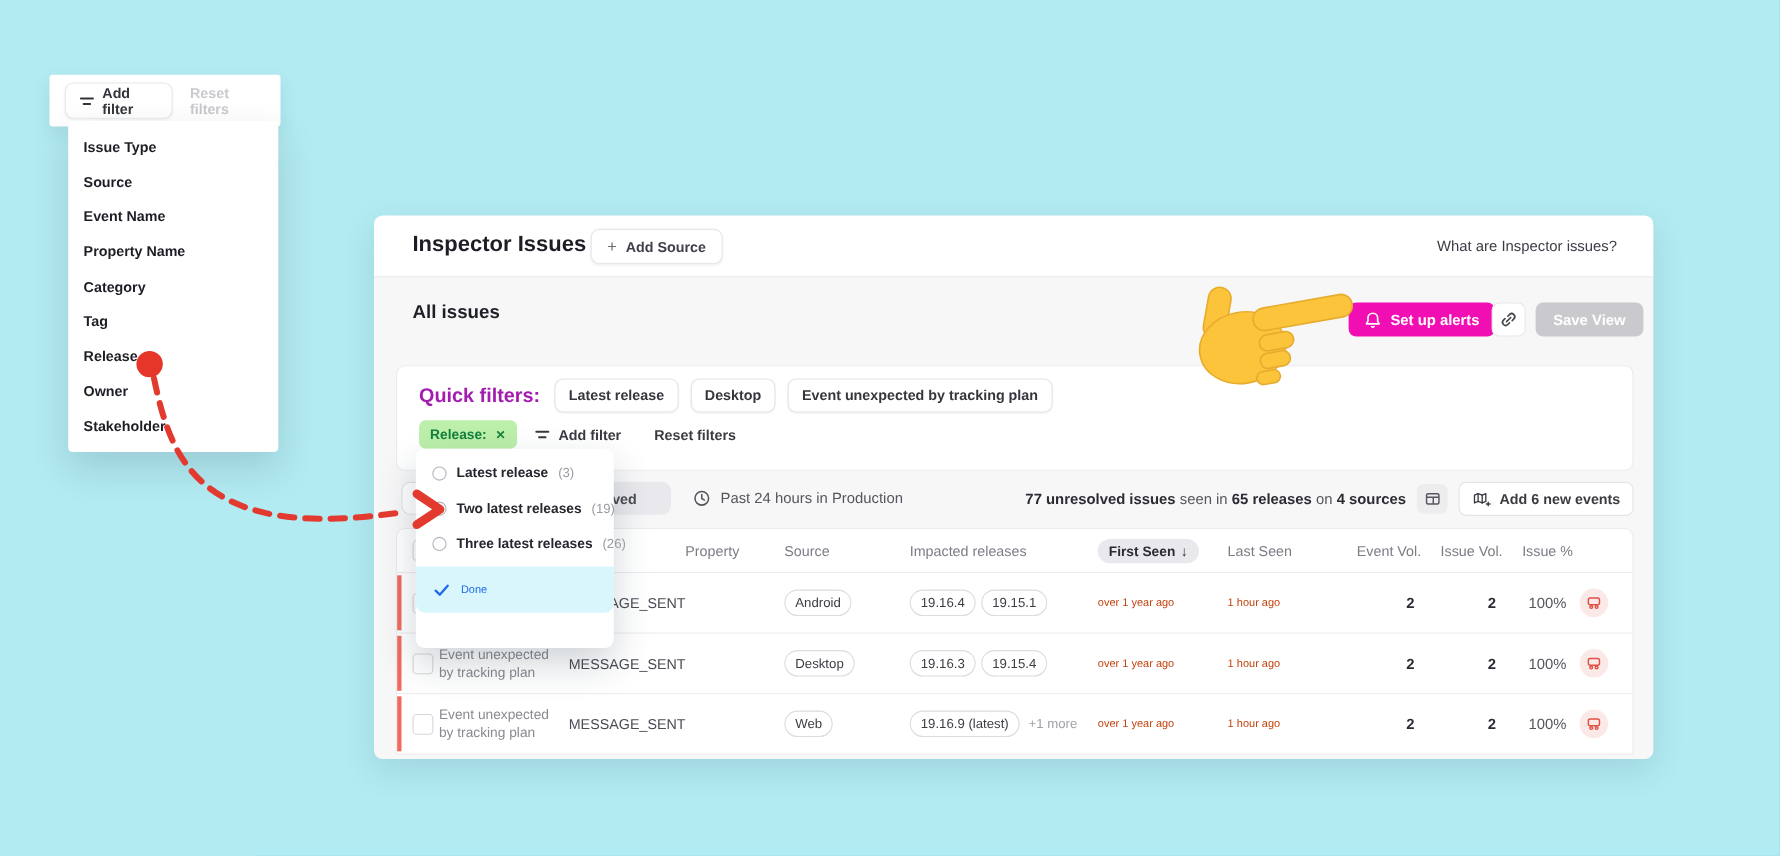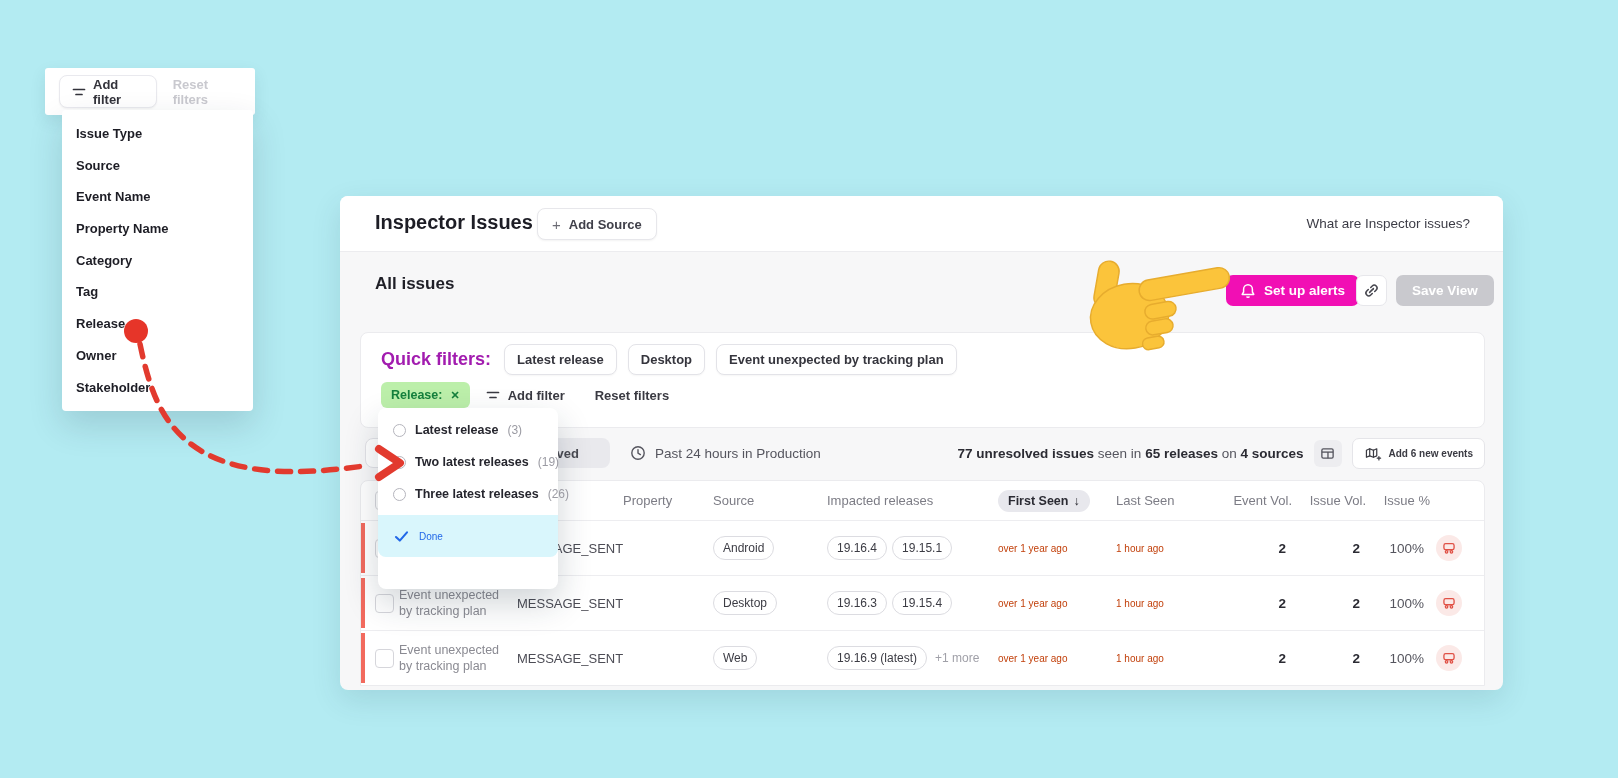--- a/index.html
+++ b/index.html
@@ -54,28 +54,28 @@
   .release-chip .x{font-size:11px;}
   .inline-add-filter{display:inline-flex;align-items:center;gap:8px;margin-left:16px;font-size:13px;font-weight:bold;color:#3a3a42;cursor:pointer;}
   .inline-reset{margin-left:30px;}
 
   
   .status-row{position:absolute;left:20px;top:242px;width:1125px;height:30px;display:flex;align-items:center;}
   .tab-pill{height:30px;display:inline-flex;align-items:center;border-radius:8px;font-size:13px;font-weight:bold;
     color:#3a3a42;box-sizing:border-box;cursor:pointer;}
   .tab-unresolved{width:115px;margin-left:5px;background:#fff;border:1px solid #e2e2e7;padding:0 12px;}
   .tab-resolved{width:120px;margin-left:10px;background:#e9e9ed;justify-content:center;color:#4a4a52;}
-  .time-group{display:inline-flex;align-items:center;gap:9px;margin-left:20px;font-size:13.5px;color:#55555e;}
+  .time-group{display:inline-flex;align-items:flex-start;gap:9px;margin-left:20px;font-size:13.5px;color:#55555e;}
   .spacer{flex:1;}
   .summary{font-size:13.5px;color:#55555e;white-space:nowrap;}
   .summary b{color:#2b2b33;}
   .table-view-btn{width:28px;height:27px;margin-left:10px;background:#ededf0;border:none;border-radius:6px;
     display:flex;align-items:center;justify-content:center;cursor:pointer;}
   .add-events-btn{height:31px;margin-left:10px;display:inline-flex;align-items:center;gap:7px;background:#fff;
-    border:1px solid #e5e5e9;border-radius:7px;padding:0 11px;font-size:10px;font-weight:bold;color:#3a3a42;cursor:pointer;white-space:nowrap;}
+    border:1px solid #e5e5e9;border-radius:7px;padding:0 11px;font-size:13px;font-weight:bold;color:#3a3a42;cursor:pointer;white-space:nowrap;}
 
   
   .table-card{position:absolute;left:20px;top:284px;width:1125px;height:206px;background:#fff;border:1px solid #ebebee;
     border-radius:8px 8px 0 0;box-sizing:border-box;overflow:hidden;}
   .t-grid{display:grid;grid-template-columns:18px 112px 100px 84px 108px 165px 112px 100px 70px 68px 58px 36px;
     column-gap:6px;align-items:center;padding:0 14px;box-sizing:border-box;}
   .t-head{height:40px;border-bottom:1px solid #ededf0;font-size:13px;color:#7c7c85;}
   .t-row{height:55px;border-bottom:1px solid #ededf0;position:relative;}
   .t-row::before{content:"";position:absolute;left:0;top:2px;bottom:2px;width:4px;background:#f26a5e;}
   .num{text-align:right;}

